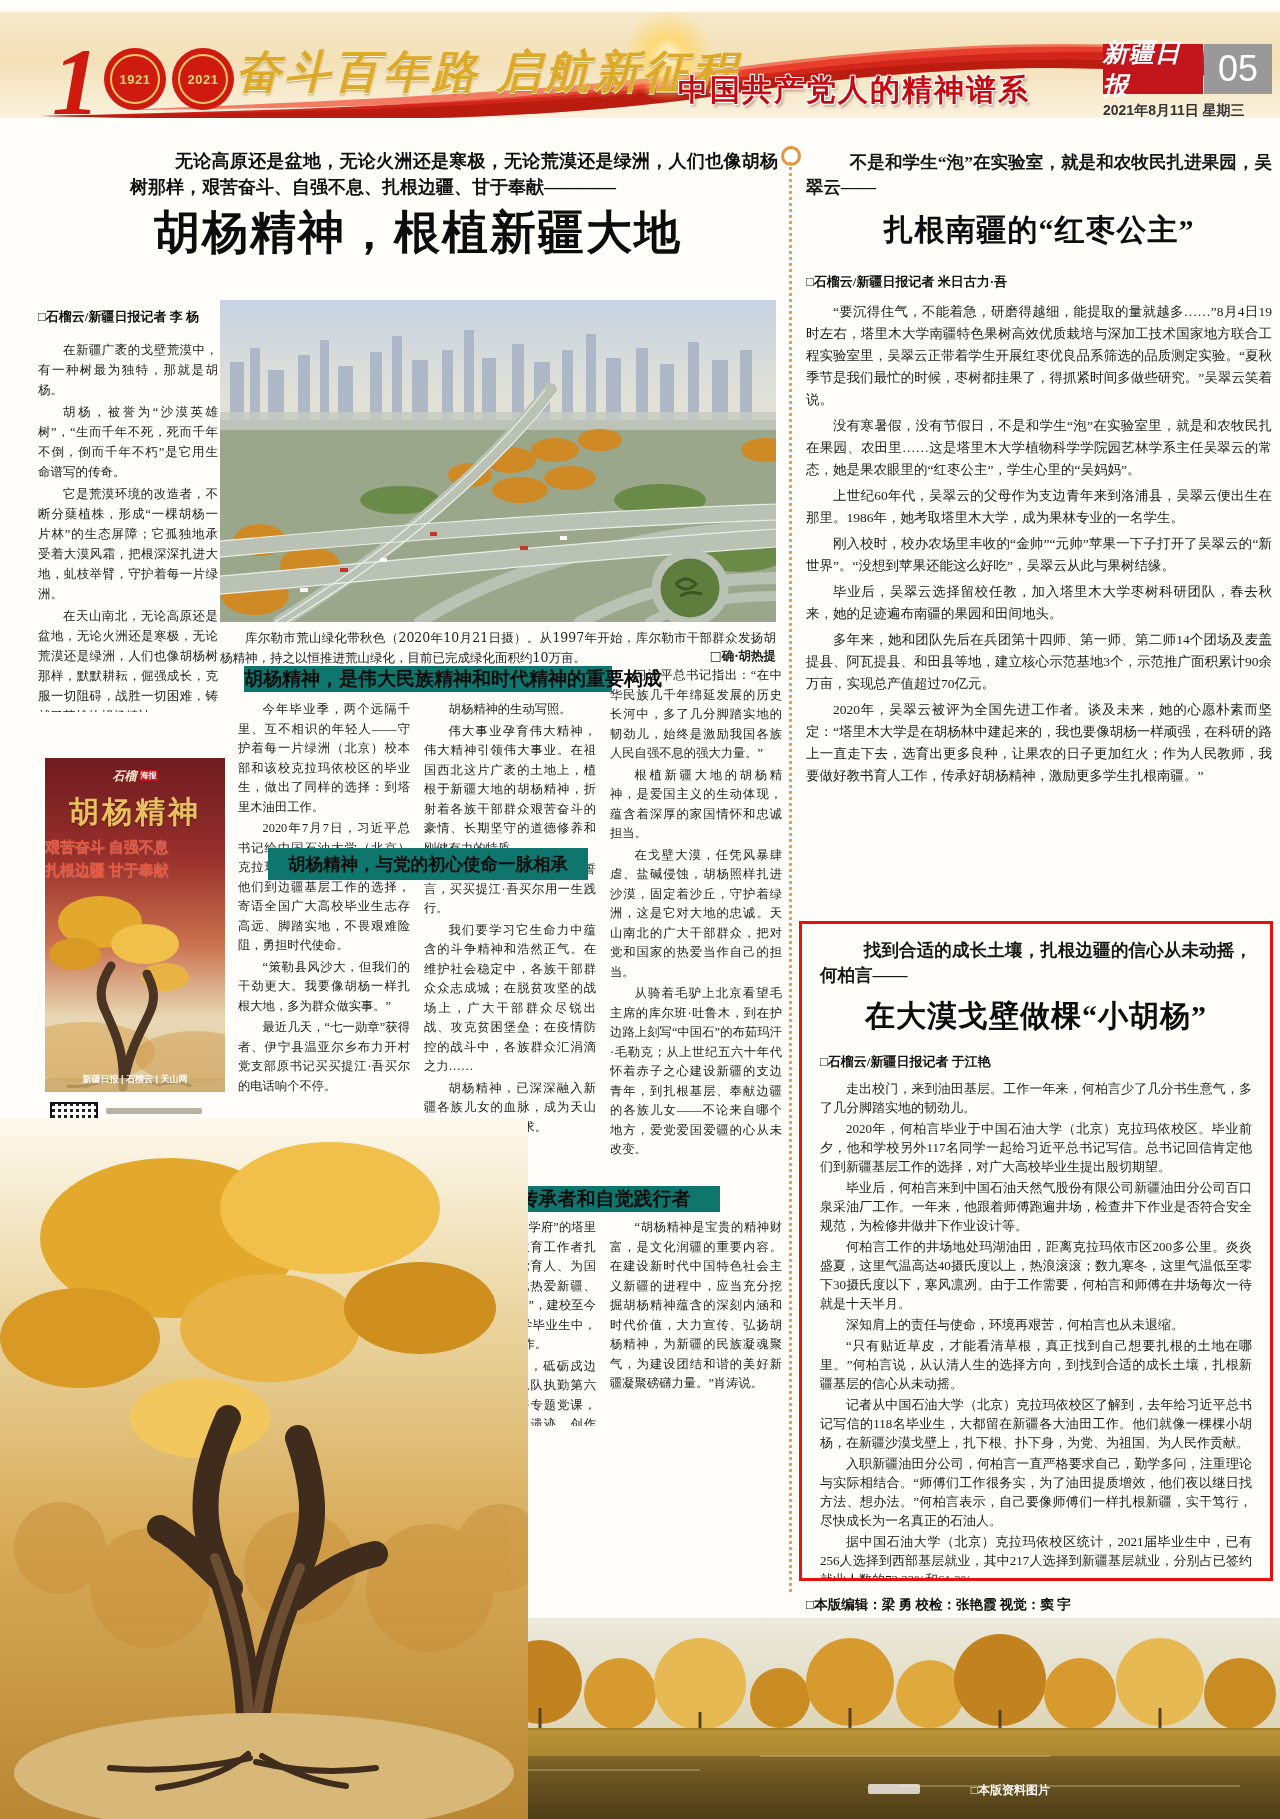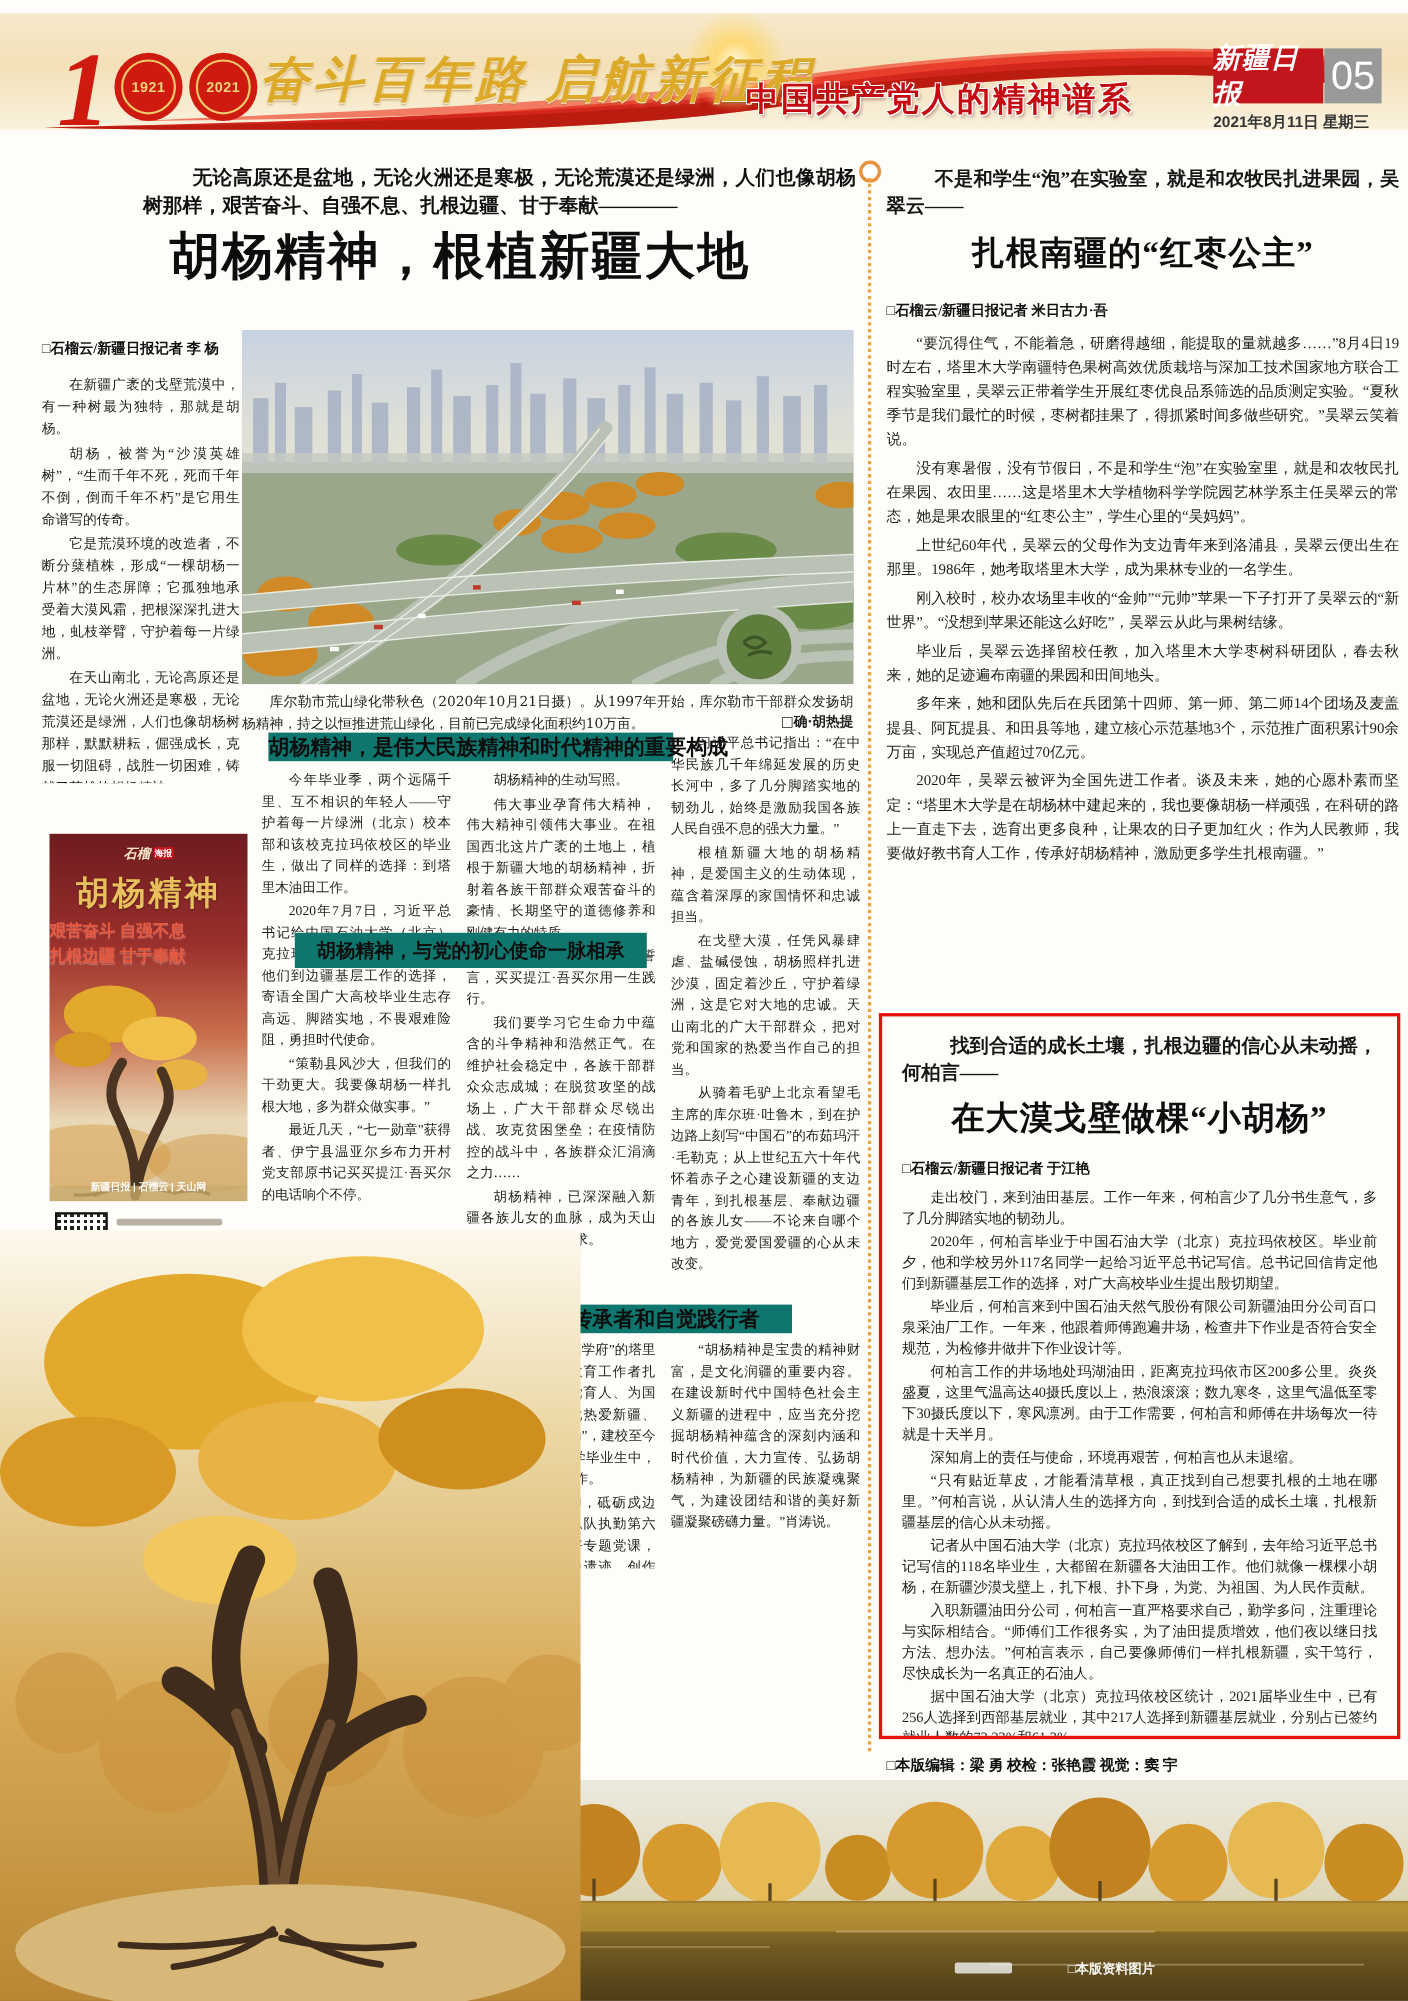--- a/index.html
+++ b/index.html
@@ -18,21 +18,21 @@
   .slogan{position:absolute;left:236px;top:30px;z-index:3;font:900 45px "Liberation Serif",serif;font-style:italic;
           letter-spacing:4px;color:#dcaa28;white-space:nowrap;
           text-shadow:0 1px 0 #fff8e0,0 2px 2px rgba(120,60,0,.45),0 0 6px rgba(255,240,180,.6);}
   .series{position:absolute;left:678px;top:58px;z-index:3;font:900 30px "Liberation Serif",serif;color:#c50b12;
           letter-spacing:2px;white-space:nowrap;
           text-shadow:-1px -1px 0 #fff,1px -1px 0 #fff,-1px 1px 0 #fff,1px 1px 0 #fff,2px 3px 3px rgba(90,0,0,.35);}
   .masthead{position:absolute;left:1103px;top:32px;z-index:4;width:160px;}
   .mast-name{position:absolute;left:0;top:0;width:100px;height:50px;background:#c3151c;color:#fff;
              font:700 25px "DejaVu Serif",serif;font-style:italic;display:flex;align-items:center;justify-content:center;
              letter-spacing:1px;}
-  .mast-page{position:absolute;left:101px;top:0;width:52px;height:50px;background:#999;color:#fff;
+  .mast-page{position:absolute;left:101px;top:0;width:68px;height:50px;background:#999;color:#fff;
              font:400 36px "Liberation Sans",sans-serif;display:flex;align-items:center;justify-content:center;text-align:right;}
   .mast-date{position:absolute;left:0;top:58px;width:170px;font:700 14px "Liberation Sans",sans-serif;color:#333;white-space:nowrap;}
   
   .kicker-main{position:absolute;left:130px;top:148px;width:648px;font:600 18px "Liberation Serif",serif;
                line-height:26px;color:#111;text-indent:2.5em;text-align:justify;}
   .h1{position:absolute;left:60px;top:202px;width:716px;text-align:center;font:900 46px "Liberation Serif",serif;
       letter-spacing:2px;color:#0d0d0d;white-space:nowrap;}
   .byline{font:700 13px "Liberation Serif",serif;color:#111;}
   .leadcol{position:absolute;left:38px;top:308px;width:180px;height:404px;overflow:hidden;}
   .leadcol .byline{margin:0 0 14px 0;}

